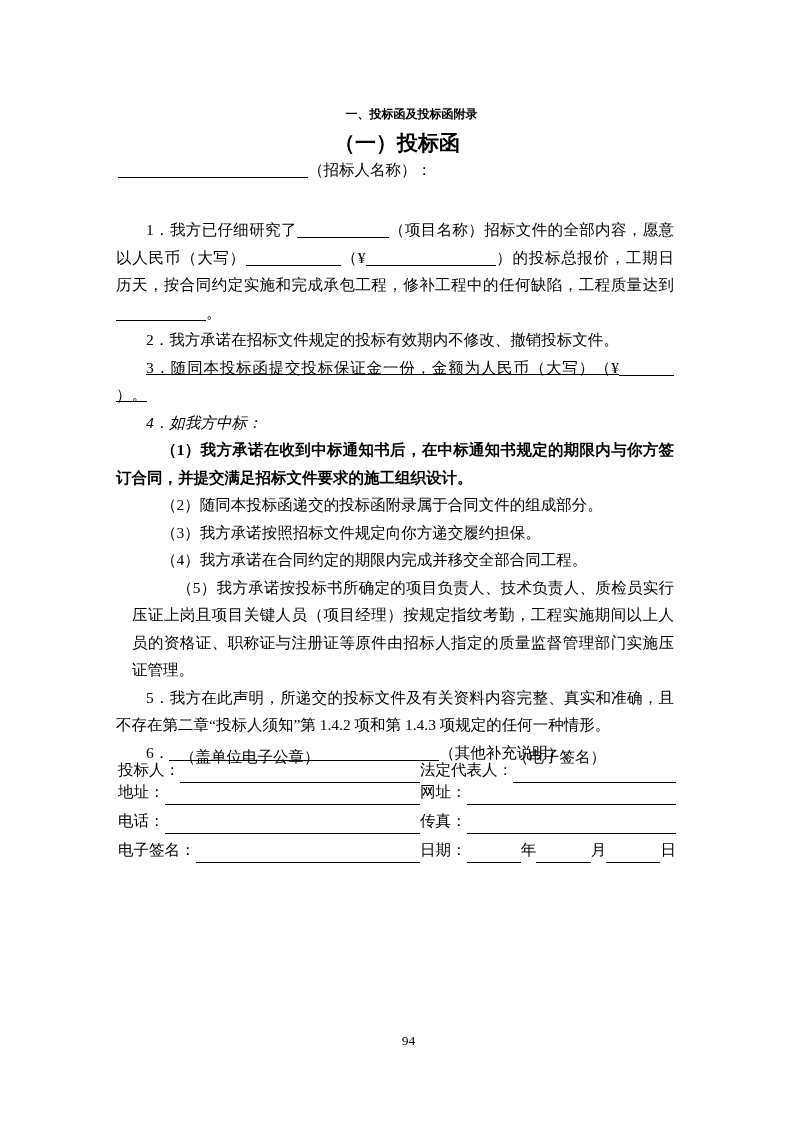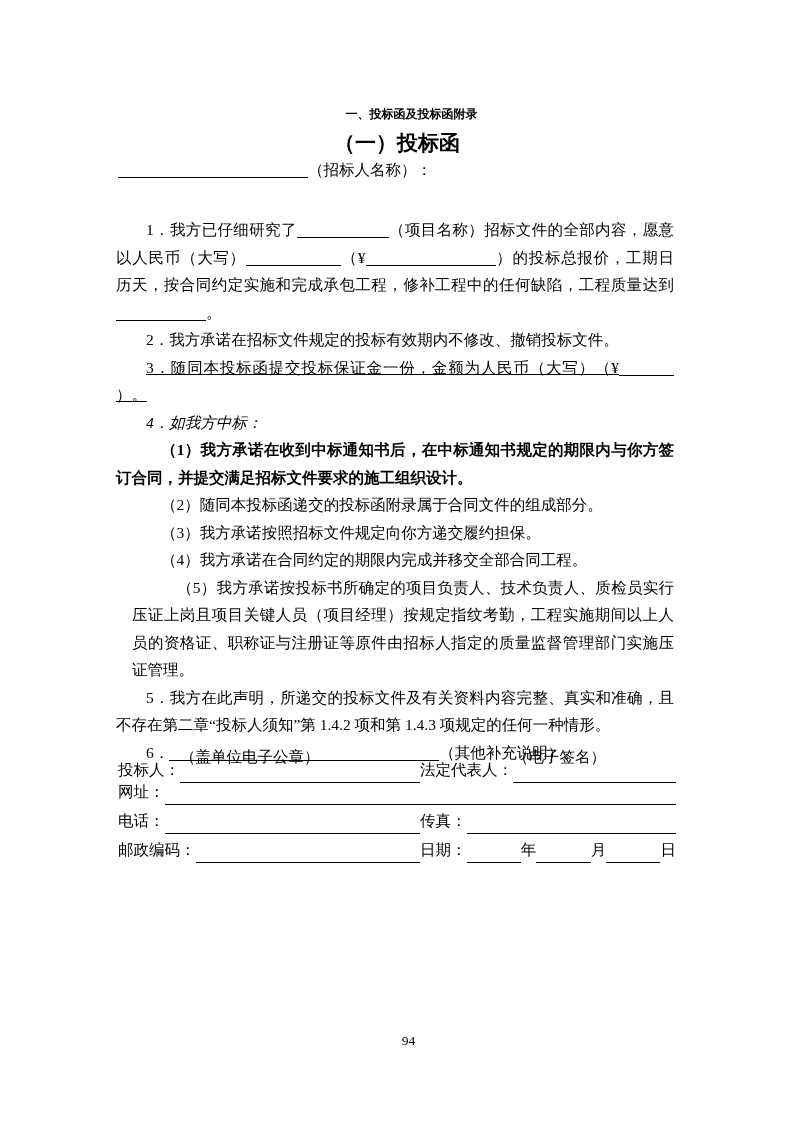--- a/index.html
+++ b/index.html
@@ -138,38 +138,42 @@
         <div class="sig-col-left">
           <span class="sig-label">投标人：</span>
           <span class="sig-fill">（盖单位电子公章）</span>
         </div>
         <div class="sig-col-right">
           <span class="sig-label">法定代表人：</span>
           <span class="sig-fill">（电子签名）</span>
         </div>
       </div>
       <div class="sig-row">
+        <div class="sig-col-left">
+          <span class="sig-label">地址：</span>
+          <span class="sig-fill"></span>
+        </div>
         <div class="sig-col-right">
           <span class="sig-label">网址：</span>
           <span class="sig-fill"></span>
         </div>
       </div>
       <div class="sig-row">
         <div class="sig-col-left">
           <span class="sig-label">电话：</span>
           <span class="sig-fill"></span>
         </div>
         <div class="sig-col-right">
           <span class="sig-label">传真：</span>
           <span class="sig-fill"></span>
         </div>
       </div>
       <div class="sig-row">
         <div class="sig-col-left">
-          <span class="sig-label">邮政编码：</span>
+          <span class="sig-label">电子签名：</span>
           <span class="sig-fill"></span>
         </div>
         <div class="sig-col-right">
           <span class="sig-label">日期：</span>
           <span class="date-parts">
             <span class="date-blank"></span>
             <span class="date-unit">年</span>
             <span class="date-blank"></span>
             <span class="date-unit">月</span>
             <span class="date-blank"></span>

